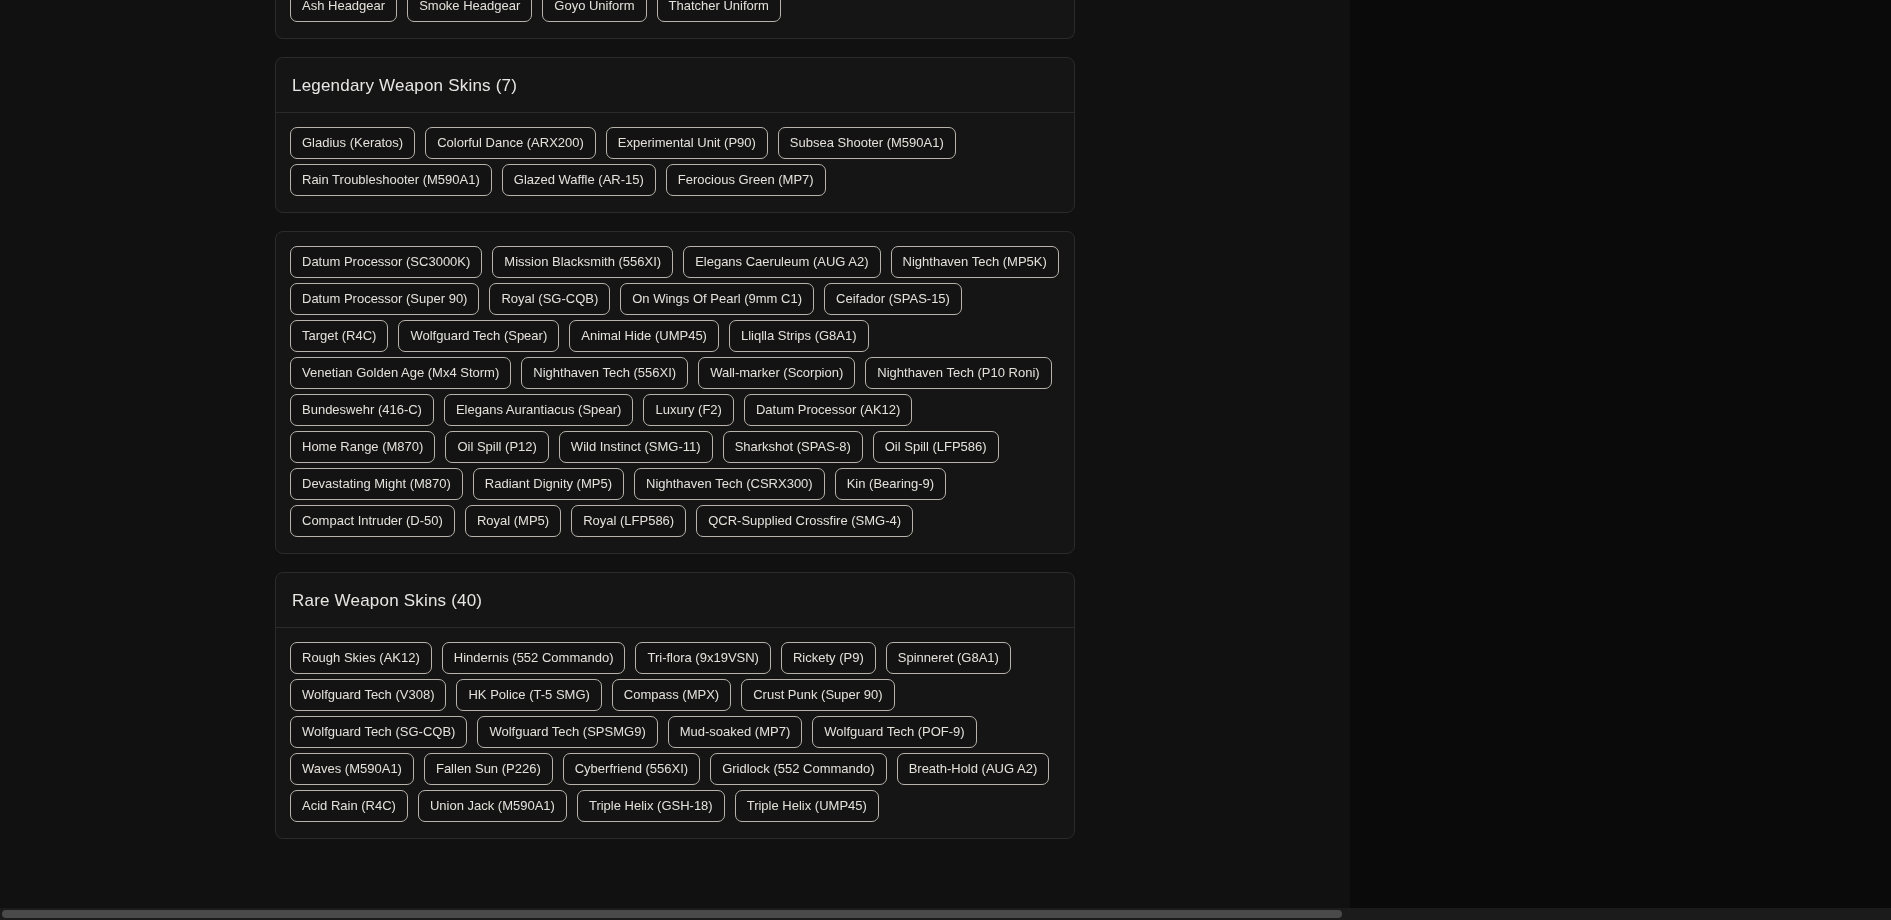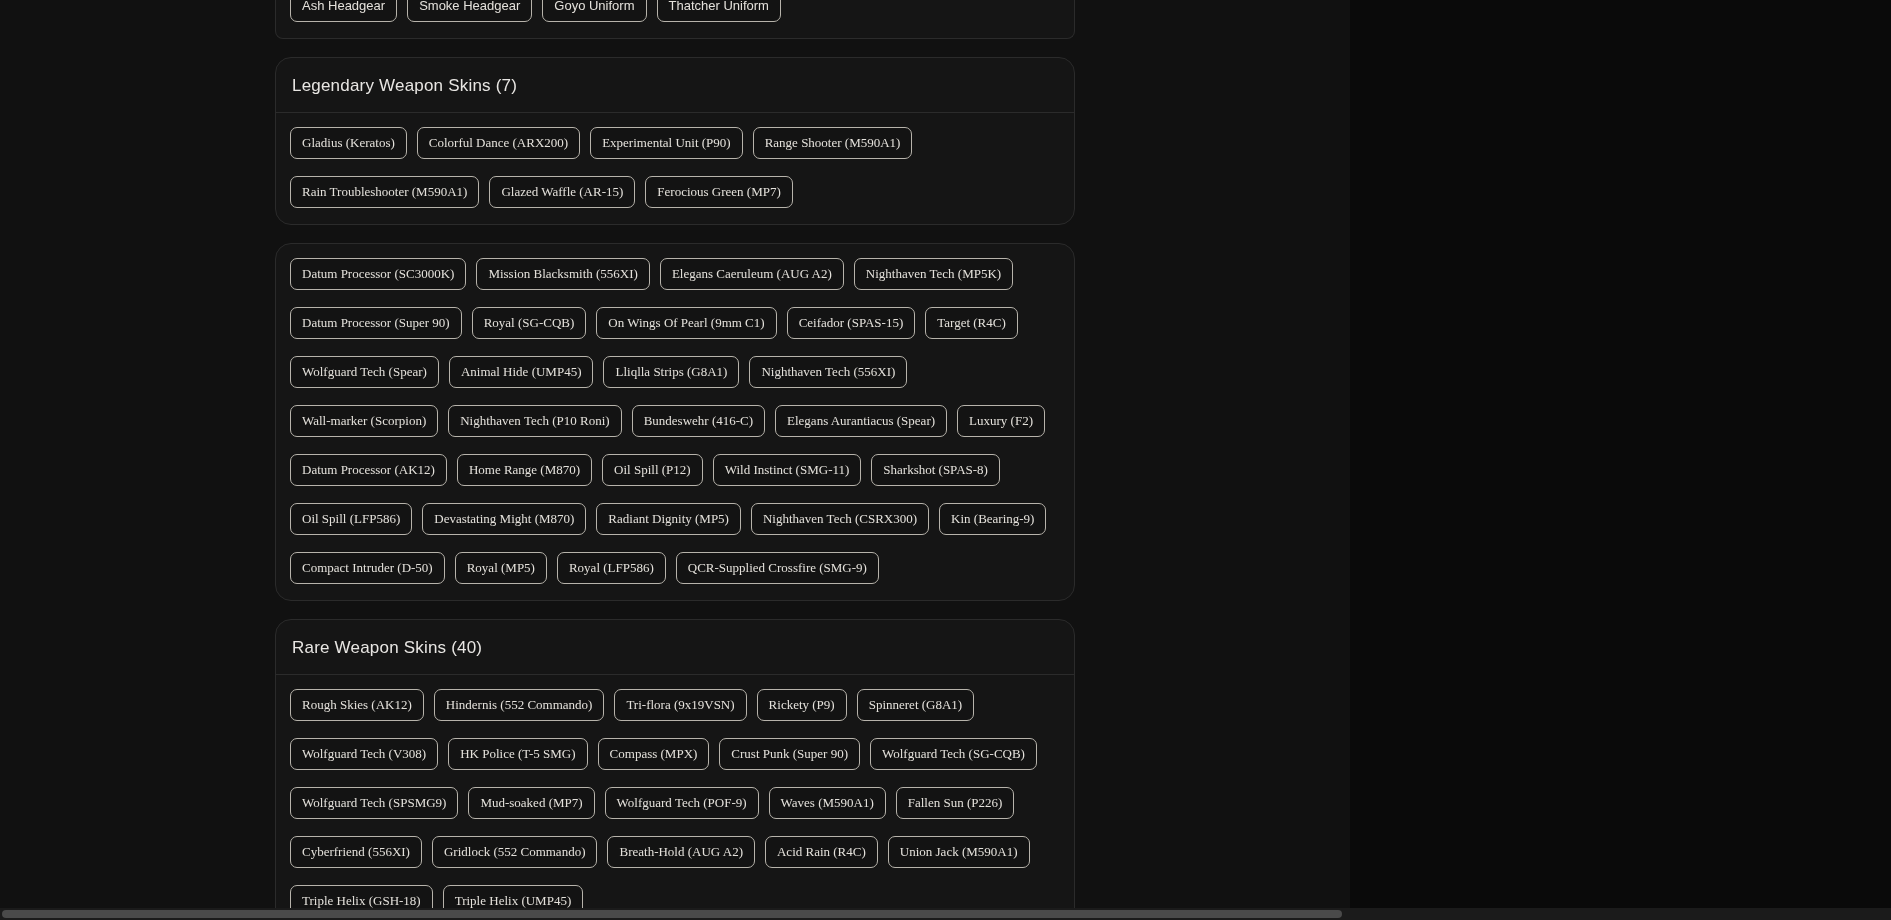--- a/index.html
+++ b/index.html
@@ -29,39 +29,38 @@
     overflow: hidden;
     padding: 0;
   }
   .inner {
     width: 800px;
     margin: 0 auto;
     padding-top: 0px;
   }
   .card {
     border: 1px solid #2b2b2b;
-    border-radius: 16px;
+    border-radius: 8px;
     background: #151515;
     margin-bottom: 18px;
     overflow: hidden;
   }
   .card-header {
     padding: 18px 16px 16px 16px;
     border-bottom: 1px solid #2b2b2b;
     color: #e8e6e3;
     font-size: 17px;
     letter-spacing: 0.2px;
   }
   .card-body {
     padding: 14px 14px 16px 14px;
     display: flex;
     flex-wrap: wrap;
-    gap: 17px 10px;
+    gap: 5px 10px;
     align-content: flex-start;
-    font-family: Liberation Serif, serif;
   }
   .chip {
     border: 1px solid #b7b3ab;
     border-radius: 7px;
     background: #131313;
     color: #e4e1db;
     font-size: 13px;
     line-height: 1;
     padding: 8px 11px 9px 11px;
     white-space: nowrap;
@@ -128,61 +127,62 @@
           <div class="chip">Thatcher Uniform</div>
         </div>
       </div>
 
       <div class="card">
         <div class="card-header">Legendary Weapon Skins (7)</div>
         <div class="card-body">
           <div class="chip">Gladius (Keratos)</div>
           <div class="chip">Colorful Dance (ARX200)</div>
           <div class="chip">Experimental Unit (P90)</div>
-          <div class="chip">Range Shooter (M590A1)</div>
+          <div class="chip">Subsea Shooter (M590A1)</div>
           <div class="chip">Rain Troubleshooter (M590A1)</div>
           <div class="chip">Glazed Waffle (AR-15)</div>
           <div class="chip">Ferocious Green (MP7)</div>
         </div>
       </div>
 
       <div class="card">
         <div class="card-body">
           <div class="chip">Datum Processor (SC3000K)</div>
           <div class="chip">Mission Blacksmith (556XI)</div>
           <div class="chip">Elegans Caeruleum (AUG A2)</div>
           <div class="chip">Nighthaven Tech (MP5K)</div>
           <div class="chip">Datum Processor (Super 90)</div>
           <div class="chip">Royal (SG-CQB)</div>
           <div class="chip">On Wings Of Pearl (9mm C1)</div>
           <div class="chip">Ceifador (SPAS-15)</div>
           <div class="chip">Target (R4C)</div>
           <div class="chip">Wolfguard Tech (Spear)</div>
           <div class="chip">Animal Hide (UMP45)</div>
           <div class="chip">Lliqlla Strips (G8A1)</div>
+          <div class="chip">Venetian Golden Age (Mx4 Storm)</div>
           <div class="chip">Nighthaven Tech (556XI)</div>
           <div class="chip">Wall-marker (Scorpion)</div>
           <div class="chip">Nighthaven Tech (P10 Roni)</div>
           <div class="chip">Bundeswehr (416-C)</div>
           <div class="chip">Elegans Aurantiacus (Spear)</div>
           <div class="chip">Luxury (F2)</div>
           <div class="chip">Datum Processor (AK12)</div>
           <div class="chip">Home Range (M870)</div>
           <div class="chip">Oil Spill (P12)</div>
           <div class="chip">Wild Instinct (SMG-11)</div>
           <div class="chip">Sharkshot (SPAS-8)</div>
           <div class="chip">Oil Spill (LFP586)</div>
           <div class="chip">Devastating Might (M870)</div>
           <div class="chip">Radiant Dignity (MP5)</div>
           <div class="chip">Nighthaven Tech (CSRX300)</div>
           <div class="chip">Kin (Bearing-9)</div>
           <div class="chip">Compact Intruder (D-50)</div>
           <div class="chip">Royal (MP5)</div>
           <div class="chip">Royal (LFP586)</div>
-          <div class="chip">QCR-Supplied Crossfire (SMG-9)</div>
+          <div class="chip">QCR-Supplied Crossfire (SMG-4)</div>
         </div>
       </div>
 
       <div class="card card-bottom">
         <div class="card-header">Rare Weapon Skins (40)</div>
         <div class="card-body">
           <div class="chip">Rough Skies (AK12)</div>
           <div class="chip">Hindernis (552 Commando)</div>
           <div class="chip">Tri-flora (9x19VSN)</div>
           <div class="chip">Rickety (P9)</div>

